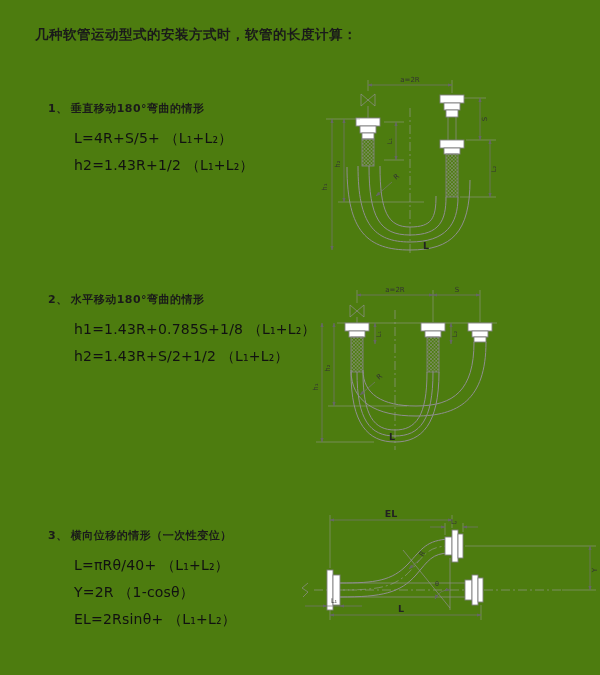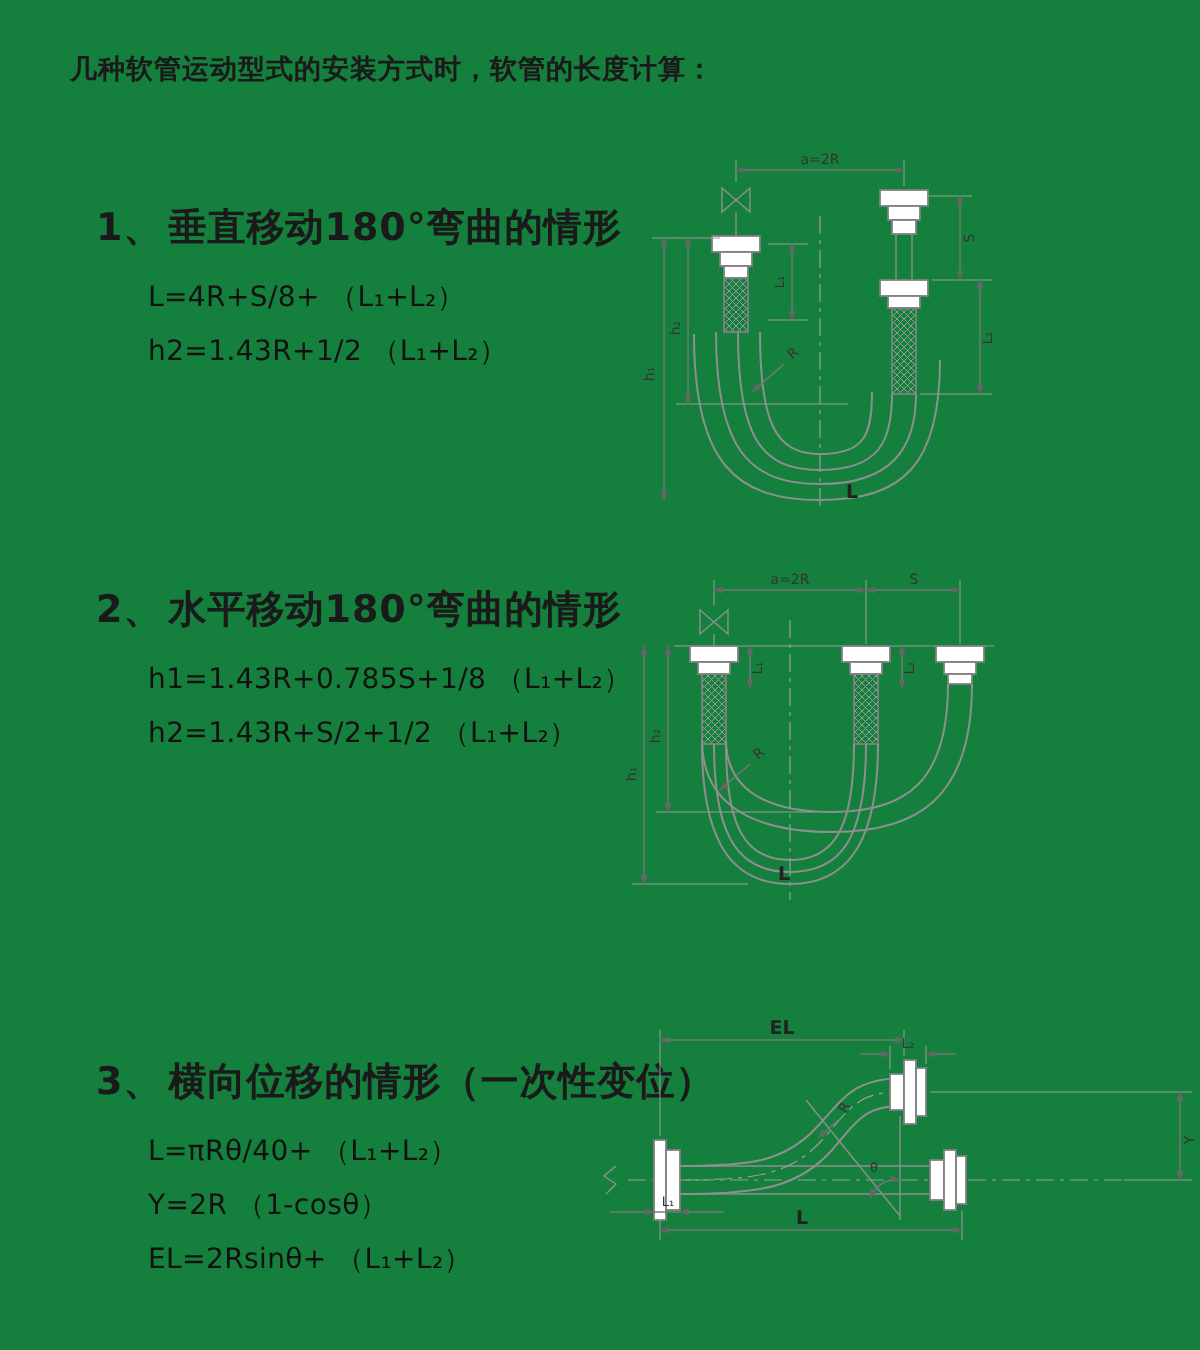--- a/index.html
+++ b/index.html
@@ -1,20 +1,20 @@
 <!DOCTYPE html>
 <html><head>
 <meta charset="utf-8">
 <style>
   html,body{margin:0;padding:0;background:#ffffff;}
-  .page{position:relative;width:600px;height:675px;background:#15803d;
+  .page{position:relative;width:600px;height:675px;background:#4d7c0f;
         font-family:"DejaVu Sans",sans-serif;color:#1a1a1a;overflow:hidden;}
   .title{position:absolute;left:35px;top:26px;font-size:13.5px;font-weight:700;letter-spacing:.5px;}
   .sec{position:absolute;left:48px;}
-  .sec-h{font-size:19px;font-weight:700;letter-spacing:.5px;margin:0 0 9px 0;white-space:nowrap;}
+  .sec-h{font-size:11px;font-weight:700;letter-spacing:.5px;margin:0 0 9px 0;white-space:nowrap;}
   .sec-h .num{margin-right:3px;}
   .formula{margin-left:26px;font-size:14px;font-weight:500;line-height:27px;
            letter-spacing:.2px;color:#111;white-space:nowrap;}
   svg.diag{position:absolute;}
   svg text{font-family:"DejaVu Sans",sans-serif;}
   .hose{fill:none;stroke:#8f8f8f;stroke-width:1;}
   .thin{fill:none;stroke:#8f8f8f;stroke-width:.7;}
   .dim{fill:none;stroke:#777;stroke-width:.7;}
   .ext{fill:none;stroke:#9c9c9c;stroke-width:.5;}
   .cl{fill:none;stroke:#9c9c9c;stroke-width:.6;stroke-dasharray:9 3 2 3;}
@@ -25,21 +25,21 @@
 </style>
 </head>
 <body>
 
 <div class="page">
 
   <div class="title">几种软管运动型式的安装方式时，软管的长度计算：</div>
 
   <div class="sec" style="top:101px">
     <div class="sec-h"><span class="num">1、</span><span>垂直移动180°弯曲的情形</span></div>
-    <div class="formula">L=4R+S/8+ （L₁+L₂）</div>
+    <div class="formula">L=4R+S/5+ （L₁+L₂）</div>
     <div class="formula">h2=1.43R+1/2 （L₁+L₂）</div>
   </div>
 
   <svg class="diag" style="left:312px;top:72px" width="285" height="190" viewBox="0 0 285 190">
     <defs>
       <marker id="m1" viewBox="0 0 10 10" refX="9" refY="5" markerWidth="7" markerHeight="7" orient="auto-start-reverse">
         <path d="M0,1.5 L10,5 L0,8.5 z" fill="#666"></path>
       </marker>
       <pattern id="b1" width="3.5" height="3.5" patternUnits="userSpaceOnUse">
         <path d="M0,3.5 L3.5,0 M0,0 L3.5,3.5" stroke="#9a9a9a" stroke-width="0.5"></path>

